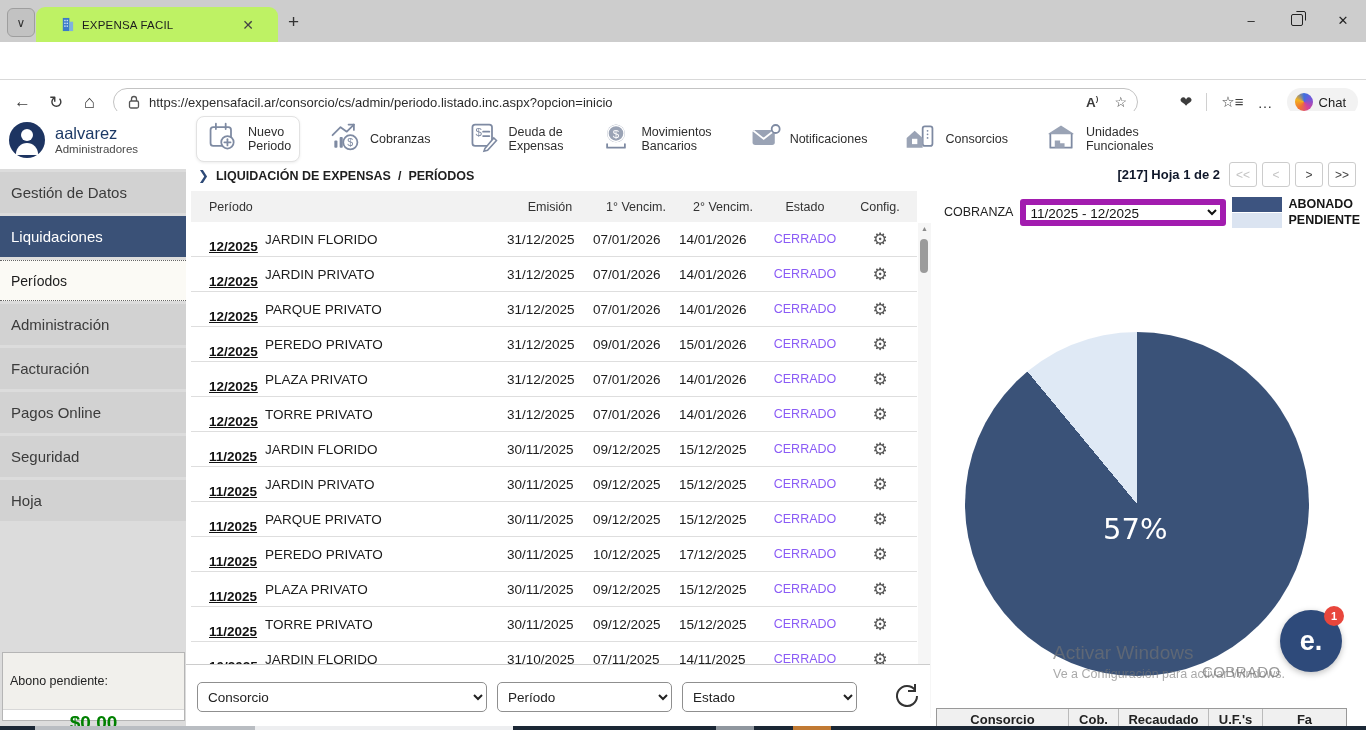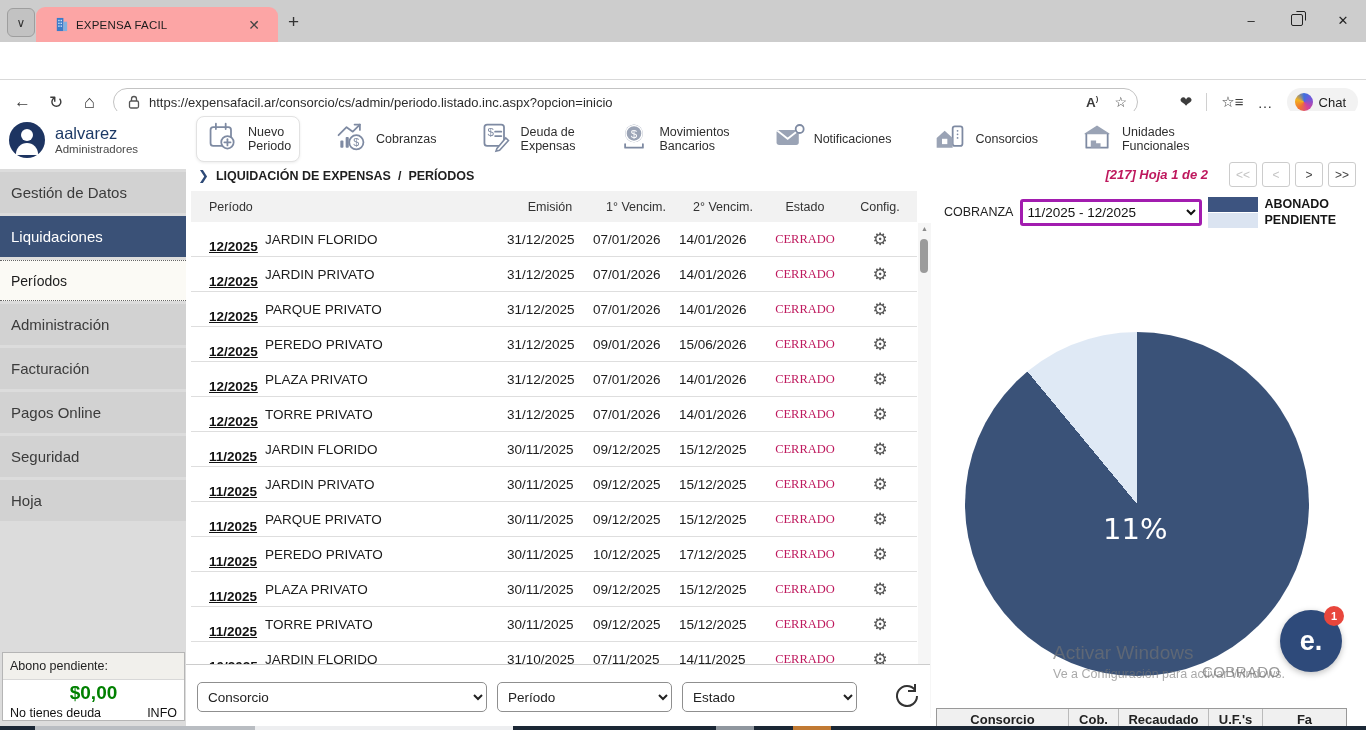--- a/index.html
+++ b/index.html
@@ -4,22 +4,22 @@
 <style>
   html,body{margin:0;padding:0;background:#000;}
   .screen{position:relative;width:1366px;height:730px;overflow:hidden;background:#fff;
           font-family:"Liberation Sans","DejaVu Sans",sans-serif;color:#222;}
   .abs{position:absolute;}
 
   
   .tabstrip{left:0;top:0;width:1366px;height:42px;background:#cdcdcd;}
   .tablist-btn{left:7px;top:8px;width:26px;height:27px;background:#c2c2c2;border:1px solid #9e9e9e;
                border-radius:6px;display:flex;align-items:center;justify-content:center;font-size:12px;color:#333;cursor:pointer;}
-  .tab{left:36px;top:7px;width:242px;height:35px;background:#fca5a5;border-radius:9px 9px 0 0;
-       display:flex;align-items:center;padding:0 14px;box-sizing:border-box;}
+  .tab{left:36px;top:7px;width:242px;height:35px;background:#bef264;border-radius:9px 9px 0 0;
+       display:flex;align-items:center;padding:0 20px;box-sizing:border-box;}
   .tab-ico{width:15px;height:15px;margin:0 7px 0 4px;flex:0 0 auto;}
   .tab-title{font-size:11.5px;color:#1d1d1d;letter-spacing:.2px;flex:1;}
   .tab-close{font-size:14px;color:#444;padding:0 4px;cursor:pointer;}
   .newtab{left:288px;top:11px;font-size:19px;color:#333;cursor:pointer;}
   .wincontrols{right:0;top:0;height:40px;display:flex;}
   .winbtn{width:46px;height:40px;display:flex;align-items:center;justify-content:center;color:#222;font-size:13px;cursor:pointer;}
   .restore-glyph{width:10px;height:10px;border:1px solid #222;border-radius:2px;position:relative;}
   .restore-glyph:before{content:"";position:absolute;left:2px;top:-4px;width:10px;height:10px;border:1px solid #222;border-radius:2px;
                         clip-path:polygon(20% 0,100% 0,100% 80%,80% 80%,80% 20%,20% 20%);}
   .navbar{left:0;top:42px;width:1366px;height:38px;background:#fff;border-bottom:1px solid #d9d9d9;box-sizing:border-box;}
@@ -51,65 +51,65 @@
   .avatar:before{content:"";position:absolute;left:12px;top:7px;width:12px;height:12px;border-radius:50%;background:#fff;}
   .avatar:after{content:"";position:absolute;left:7px;top:21px;width:22px;height:12px;border-radius:11px 11px 0 0;background:#fff;}
   .uname{font-size:16.5px;color:#1d3a66;line-height:1.05;}
   .urole{font-size:11.5px;color:#4a4a4a;}
   .sidemenu{left:0;top:61px;width:186px;}
   .side-item{height:41px;margin-bottom:3px;background:#d2d2d2;display:flex;align-items:center;
              padding-left:11px;font-size:15px;color:#3b3b3b;cursor:pointer;box-sizing:border-box;}
   .side-item.active{background:#3a5177;color:#fff;}
   .side-item.sub{background:#fbfaf5;color:#1c1c1c;font-size:14px;border-top:1px dotted #666;border-bottom:1px dotted #666;}
   .abonobox{left:2px;top:541px;width:183px;height:69px;background:#fff;border:1px solid #b5b5b5;box-sizing:border-box;}
-  .abono-head{background:#f1f0ec;border-bottom:1px solid #d8d8d8;font-size:12.5px;color:#222;padding:6px 7px;}
+  .abono-head{background:#f1f0ec;border-bottom:1px solid #d8d8d8;font-size:12.5px;color:#222;padding:21px 7px;}
   .abono-amt{text-align:center;font-size:19px;font-weight:700;color:#008000;margin-top:2px;}
   .abono-foot{display:flex;justify-content:space-between;padding:2px 7px 0 7px;font-size:12.5px;color:#111;}
   .abono-info{font-weight:400;cursor:pointer;}
 
   
   .main{left:186px;top:111px;width:1180px;height:616px;background:#fff;}
-  .toolbar{left:4px;top:2px;width:1170px;height:52px;display:flex;align-items:center;gap:25px;padding-left:6px;box-sizing:border-box;}
+  .toolbar{left:4px;top:2px;width:1170px;height:52px;display:flex;align-items:center;gap:19px;padding-left:6px;box-sizing:border-box;}
   .tool-item{display:flex;align-items:center;gap:7px;cursor:pointer;padding:4px 8px;border-radius:8px;}
   .tool-item.hl{border:1px solid #e2e2e2;background:#fff;box-shadow:0 1px 3px rgba(0,0,0,.08);}
   .tool-item svg{width:36px;height:32px;flex:0 0 auto;}
   .tool-lbl{font-size:12.5px;color:#2e2e2e;line-height:1.15;}
   .crumb{left:12px;top:57px;display:flex;align-items:center;gap:7px;font-size:12.5px;font-weight:600;color:#1f1f1f;}
   .crumb .arrow{color:#2e4a77;font-size:13px;font-weight:700;}
   .pager{right:10px;top:51px;display:flex;align-items:center;gap:5px;}
-  .pager-info{font-size:13px;font-weight:700;color:#be185d;margin-right:16px;font-style:italic;}
+  .pager-info{font-size:13px;font-weight:700;color:#0f172a;margin-right:4px;}
   .pgbtn{width:26px;height:23px;border:1px solid #ccc;border-radius:3px;background:#fff;display:flex;align-items:center;
          justify-content:center;font-size:12px;color:#444;cursor:pointer;}
   .pgbtn.dis{color:#c4c4c4;cursor:default;}
 
   
   .ptable{left:5px;top:80px;width:726px;}
   .prow,.phead{display:grid;grid-template-columns:66px 250px 86px 86px 88px 76px 74px;align-items:center;}
   .phead{height:31px;background:#f2f2f2;font-size:12.5px;color:#333;}
   .phead .h1{grid-column:1 / span 2;padding-left:18px;}
   .phead .hc{text-align:center;}
   .prow{height:34px;border-bottom:1px solid #dedede;font-size:13.5px;color:#1c1c1c;background:#fff;}
   .pcell-period{padding-left:18px;margin-top:15px;}
   .pcell-period a{font-weight:700;color:#111;text-decoration:underline;cursor:pointer;}
   .pcell-name{padding-left:8px;}
   .pcell-date{text-align:left;padding-right:14px;}
-  .pcell-estado{text-align:center;font-size:12.5px;color:#be185d;font-family:Liberation Serif, serif;}
+  .pcell-estado{text-align:center;font-size:12.5px;color:#8b5cf6;}
   .pcell-cfg{text-align:center;font-size:17px;color:#555;cursor:pointer;}
 
   
   .vscroll{width:13px;background:#f6f6f6;}
   .vs-arrow{width:13px;height:12px;text-align:center;font-size:7px;color:#8a8a8a;line-height:12px;cursor:pointer;}
   .vs-thumb{position:absolute;left:2px;width:8px;background:#9b9b9b;border-radius:4px;cursor:pointer;}
   .tbl-scroll{left:732px;top:112px;height:495px;}
 
   
   .rpanel{left:744px;top:80px;width:436px;height:536px;}
   .cobrow{left:0;top:5px;width:436px;display:flex;align-items:center;}
   .coblabel{font-size:12.5px;color:#222;margin-left:14px;}
-  .cobselect{margin-left:7px;width:182px;height:27px;font-size:13.5px;border:3px solid #a21caf;border-radius:3px;background:#fff;color:#111;}
+  .cobselect{margin-left:7px;width:206px;height:27px;font-size:13.5px;border:6px solid #a21caf;border-radius:3px;background:#fff;color:#111;}
   .legend{margin-left:6px;}
   .leg-item{display:flex;align-items:center;height:16px;}
   .leg-swatch{width:50px;height:15px;margin-right:6px;flex:0 0 auto;}
   .leg-lbl{font-size:12.5px;font-weight:600;color:#161616;white-space:nowrap;}
   .pie{left:35px;top:141px;width:344px;height:344px;border-radius:50%;}
   .pie-lbl{position:absolute;color:#fff;font-family:"DejaVu Sans",sans-serif;}
   .lbl-small{left:138px;top:180px;font-size:29px;}
   .lbl-cap{left:272px;top:472px;font-size:15px;color:#9a9a9a;letter-spacing:.4px;position:absolute;}
 
   
@@ -366,21 +366,21 @@
             <div class="pcell-date">07/01/2026</div>
             <div class="pcell-date">14/01/2026</div>
             <div class="pcell-estado">CERRADO</div>
             <div class="pcell-cfg">⚙</div>
           </div>
           <div class="prow">
             <div class="pcell-period"><a>12/2025</a></div>
             <div class="pcell-name">PEREDO PRIVATO</div>
             <div class="pcell-date">31/12/2025</div>
             <div class="pcell-date">09/01/2026</div>
-            <div class="pcell-date">15/06/2026</div>
+            <div class="pcell-date">15/01/2026</div>
             <div class="pcell-estado">CERRADO</div>
             <div class="pcell-cfg">⚙</div>
           </div>
           <div class="prow">
             <div class="pcell-period"><a>12/2025</a></div>
             <div class="pcell-name">PLAZA PRIVATO</div>
             <div class="pcell-date">31/12/2025</div>
             <div class="pcell-date">07/01/2026</div>
             <div class="pcell-date">14/01/2026</div>
             <div class="pcell-estado">CERRADO</div>
@@ -477,21 +477,21 @@
               <div class="leg-lbl">ABONADO</div>
             </div>
             <div class="leg-item">
               <div class="leg-swatch" style="background: rgb(219, 228, 241);"></div>
               <div class="leg-lbl">PENDIENTE</div>
             </div>
           </div>
       </div>
 
       <div class="abs pie" style="background: conic-gradient(rgb(58, 82, 120) 0deg, rgb(58, 82, 120) 320.4deg, rgb(223, 233, 245) 320.4deg, rgb(223, 233, 245) 360deg);">
-        <div class="pie-lbl lbl-small">11%</div>
+        <div class="pie-lbl lbl-small">57%</div>
 
       </div>
       <div class="lbl-cap abs">COBRADO</div>
 
       <div class="abs stable">
         <div class="shead">
             <div>Consorcio</div>
             <div>Cob.</div>
             <div>Recaudado</div>
             <div>U.F.'s</div>

